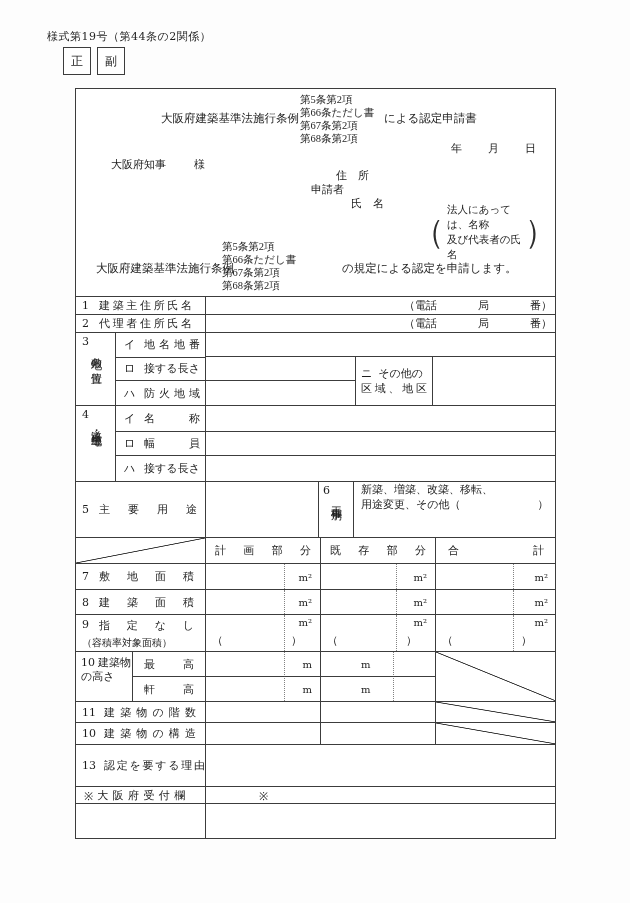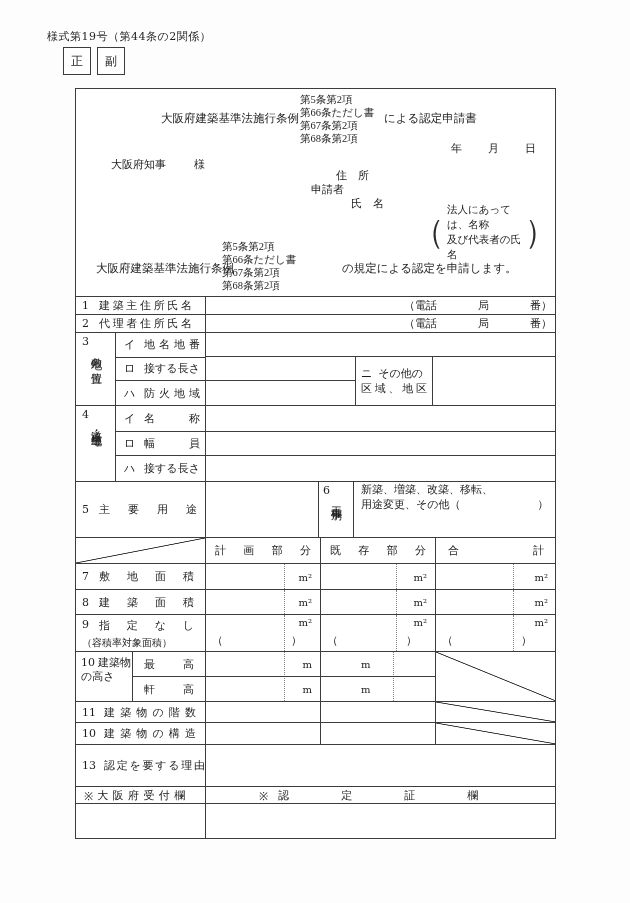--- a/index.html
+++ b/index.html
@@ -368,21 +368,20 @@
       </div>
 
       <div class="row" style="height:17px">
         <div class="c w130 vcenter" style="padding-left:8px">
           <span style="margin-right:4px">※</span>
           <div class="jl" style="width:88px">大阪府受付欄</div>
         </div>
         <div class="c w350 vcenter last">
           <div style="display:flex;width:244px;margin:0 auto;align-items:center">
             <span style="margin-right:10px">※</span>
-            <div class="jl" style="width:200px">認定証欄</div>
           </div>
         </div>
       </div>
 
       <div class="row" style="height:36px">
         <div class="c w130"></div>
         <div class="c w350 last"></div>
       </div>
 
     </div>

